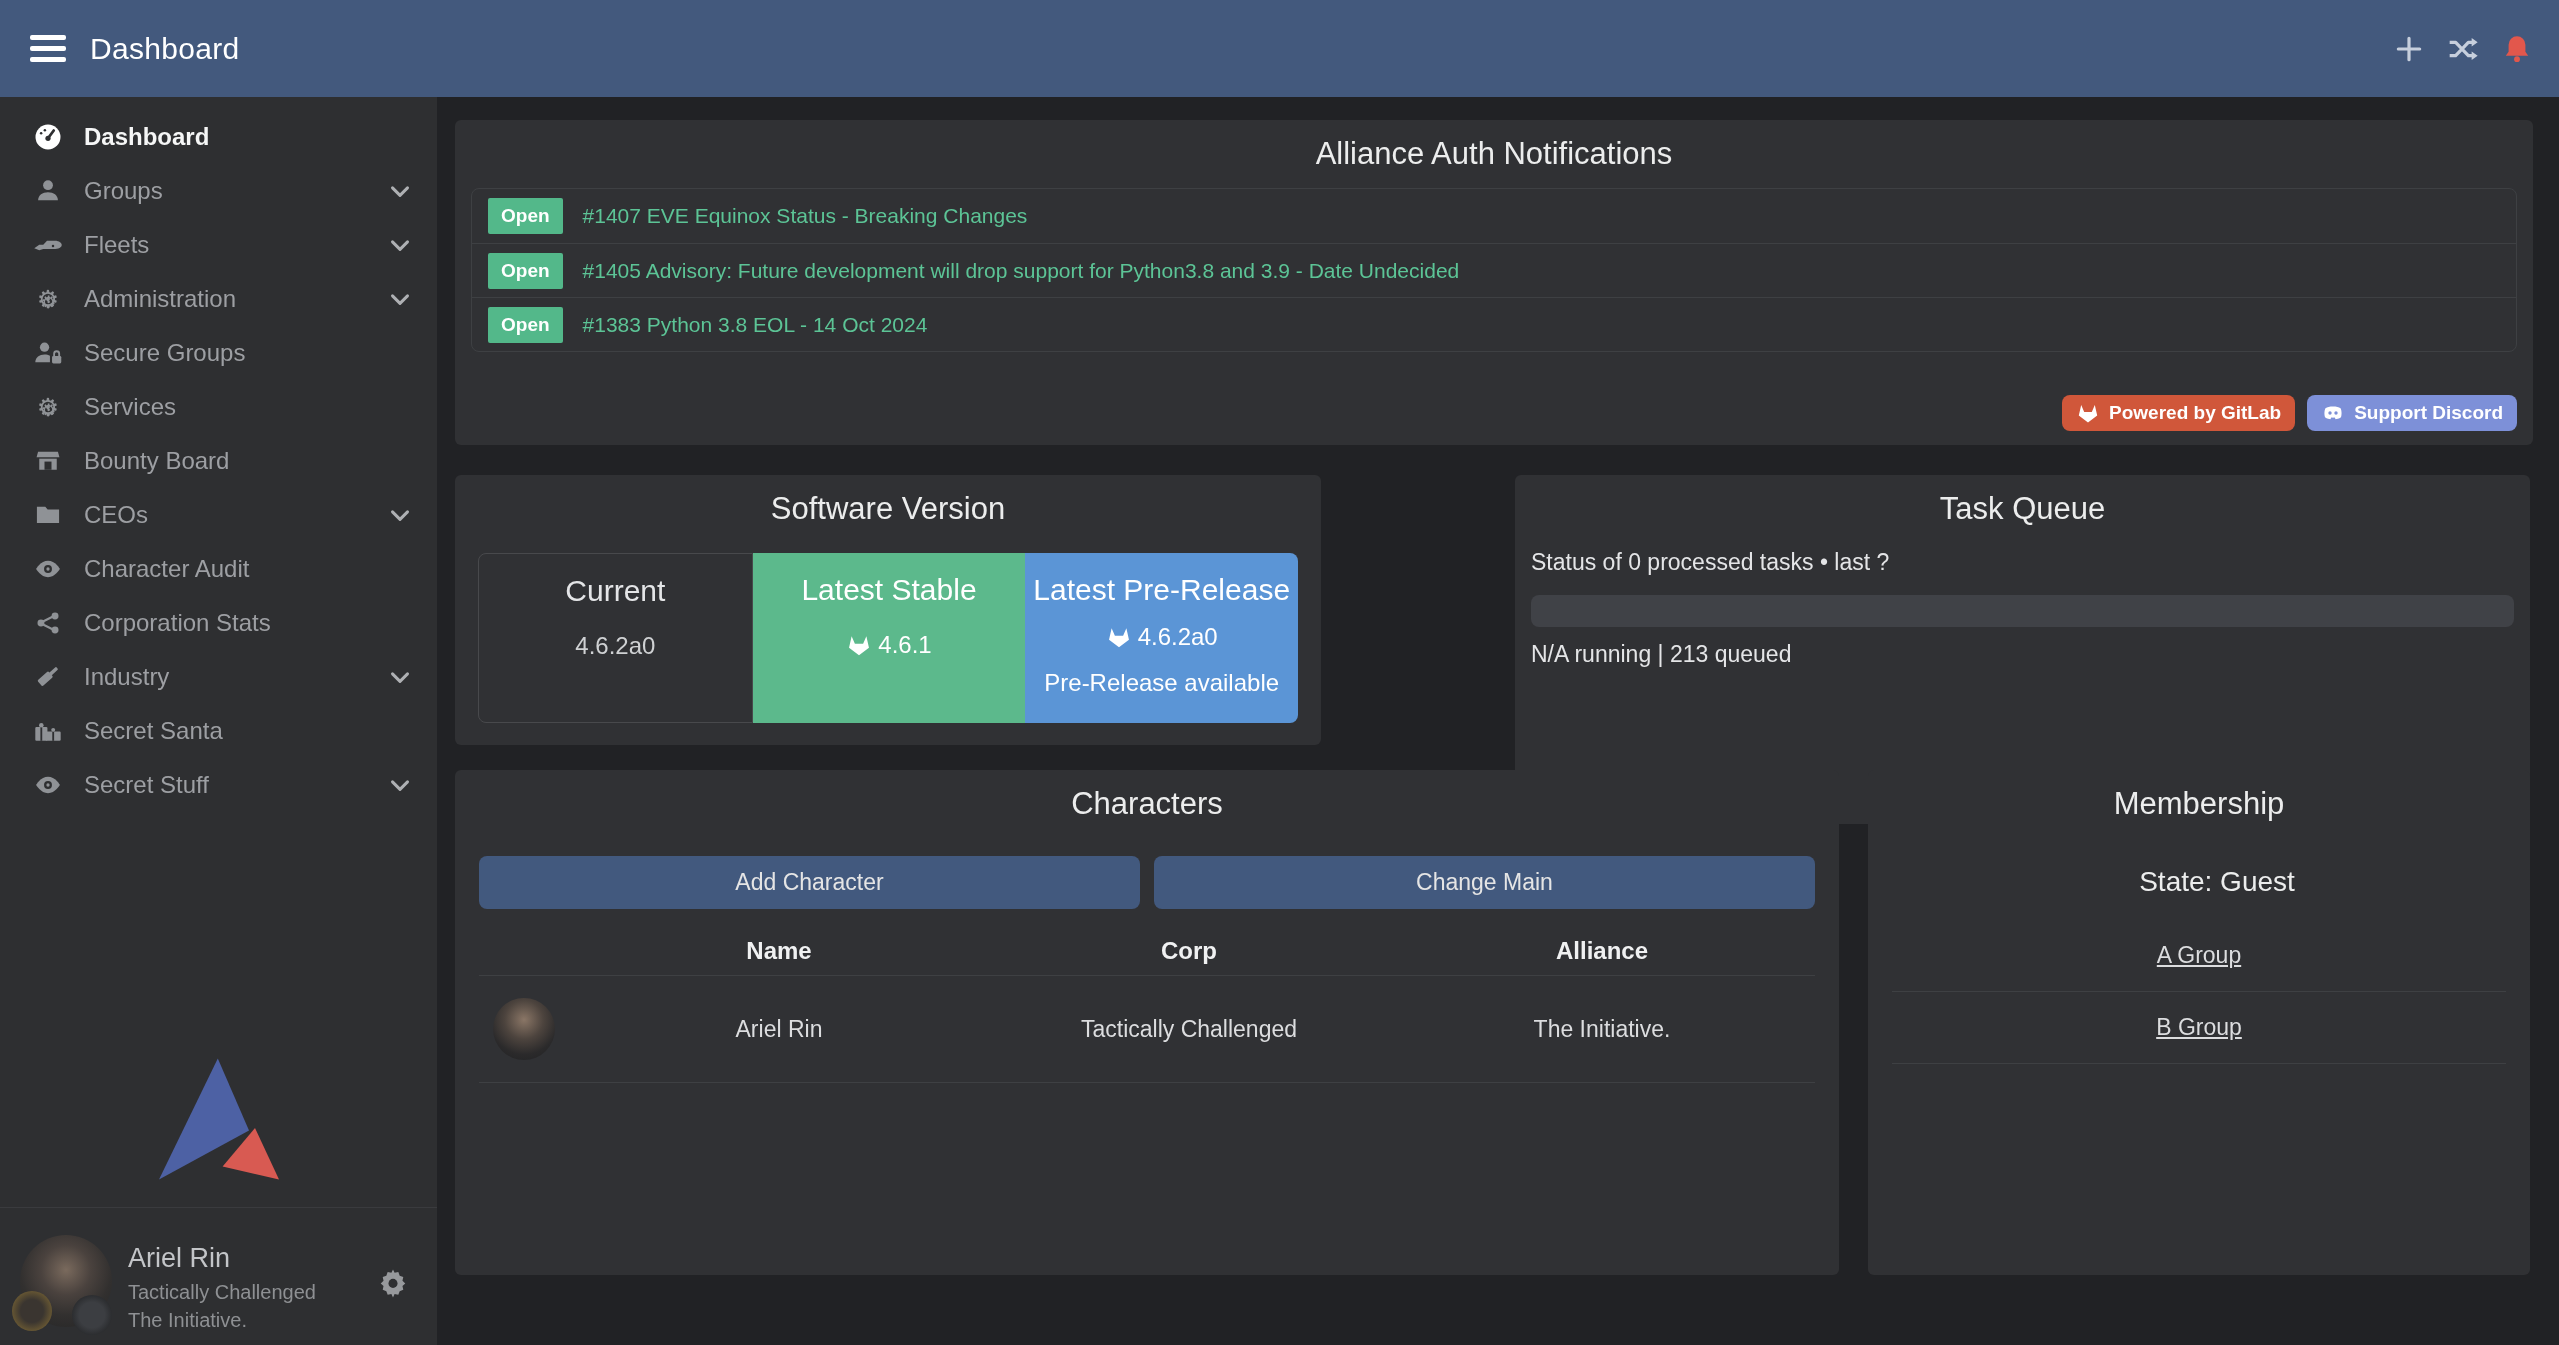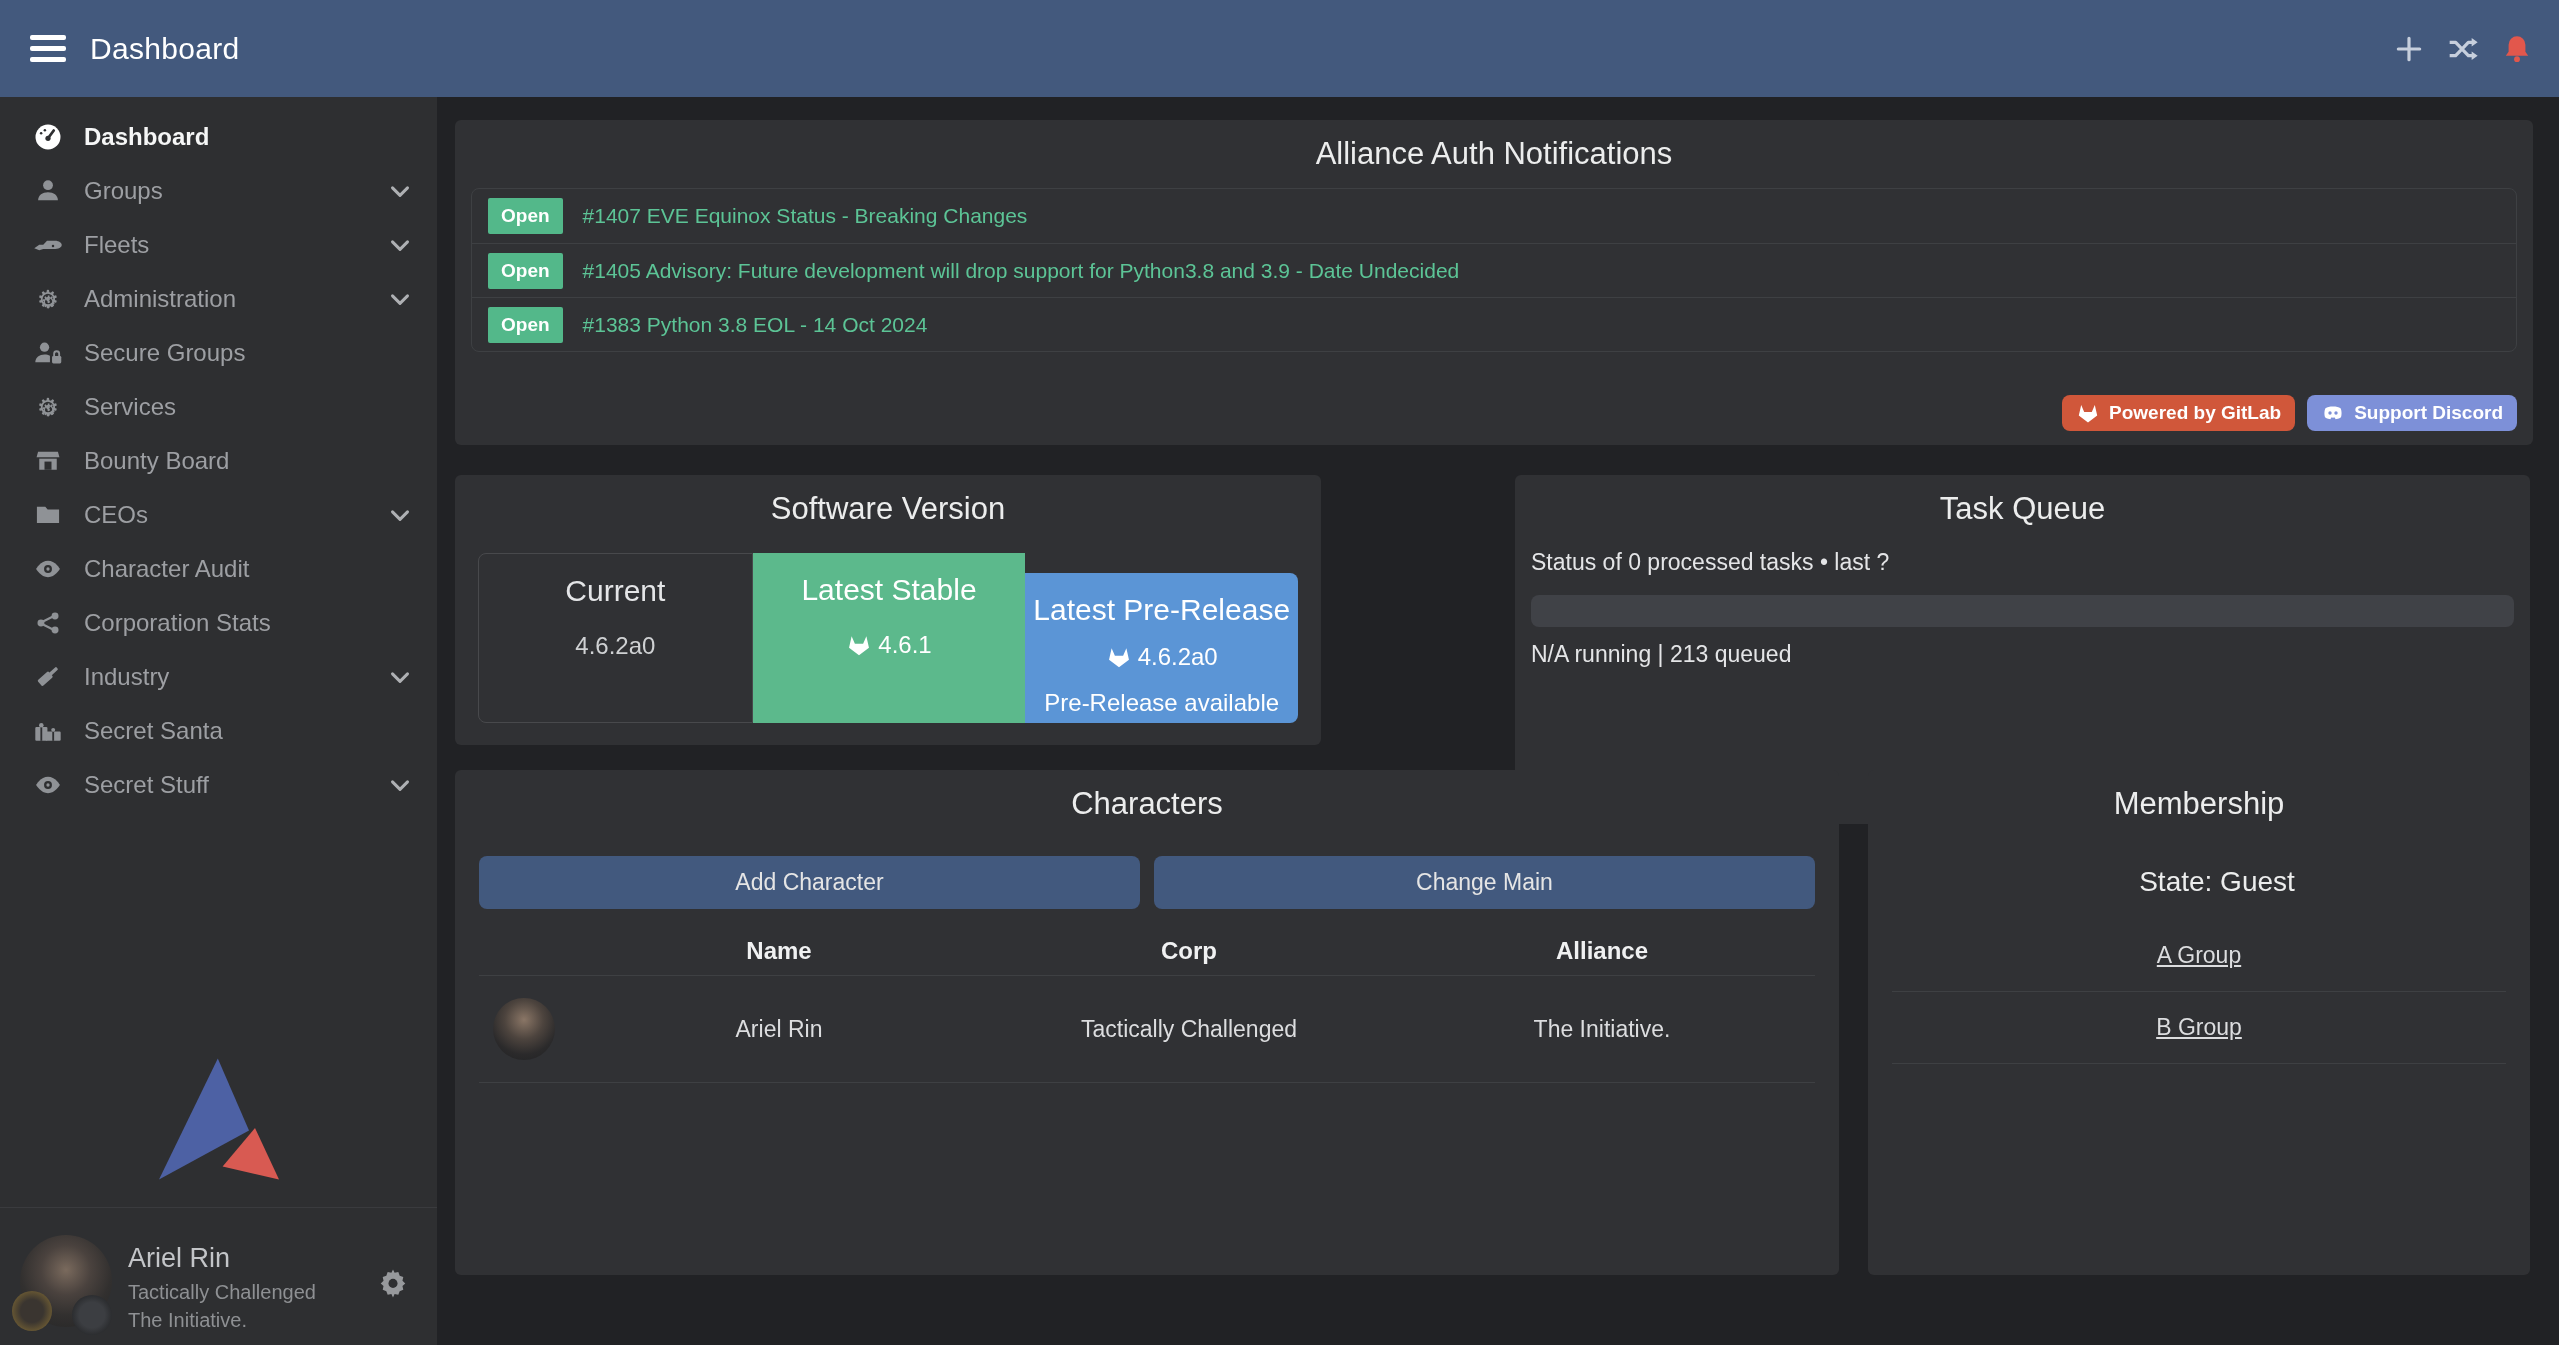--- a/index.html
+++ b/index.html
@@ -71,21 +71,21 @@
   
   .sw-panel{left:18px;top:378px;width:866px;height:270px;}
   .sw-row{display:flex;margin:26px 23px 0;height:170px;}
   .sw-cell{flex:1;text-align:center;color:#fff;}
   .sw-cell .cell-label{font-size:30px;margin-top:20px;font-weight:400;}
   .sw-cell .cell-version{font-size:24px;margin-top:24px;display:flex;justify-content:center;align-items:center;gap:6px;}
   .sw-cell .cell-note{font-size:24px;margin-top:18px;}
   .sw-cell.current{border:1px solid #48494c;border-radius:8px 0 0 8px;color:#e4e5e7;}
   .sw-cell.current .cell-version{color:#cfd1d3;}
   .sw-cell.stable{background:var(--stable-green);}
-  .sw-cell.prerelease{background:var(--prerelease-blue);border-radius:0 8px 8px 0;margin-top:20px;}
+  .sw-cell.prerelease{background:var(--prerelease-blue);border-radius:0 8px 8px 0;}
   .sw-cell.prerelease .cell-version{margin-top:16px;}
   .tanuki{width:26px;height:26px;fill:#fff;}
   
   .tq-panel{left:1078px;top:378px;width:1015px;height:349px;}
   .tq-status{position:absolute;left:16px;top:74px;font-size:23px;color:#e4e5e7;}
   .tq-bar{position:absolute;left:16px;right:16px;top:120px;height:32px;background:#404247;border-radius:8px;}
   .tq-queue{position:absolute;left:16px;top:166px;font-size:23px;color:#e4e5e7;}
   
   .chars-panel{left:18px;top:673px;width:1384px;height:505px;}
   .char-buttons{display:flex;gap:14px;margin:34px 24px 0;}

